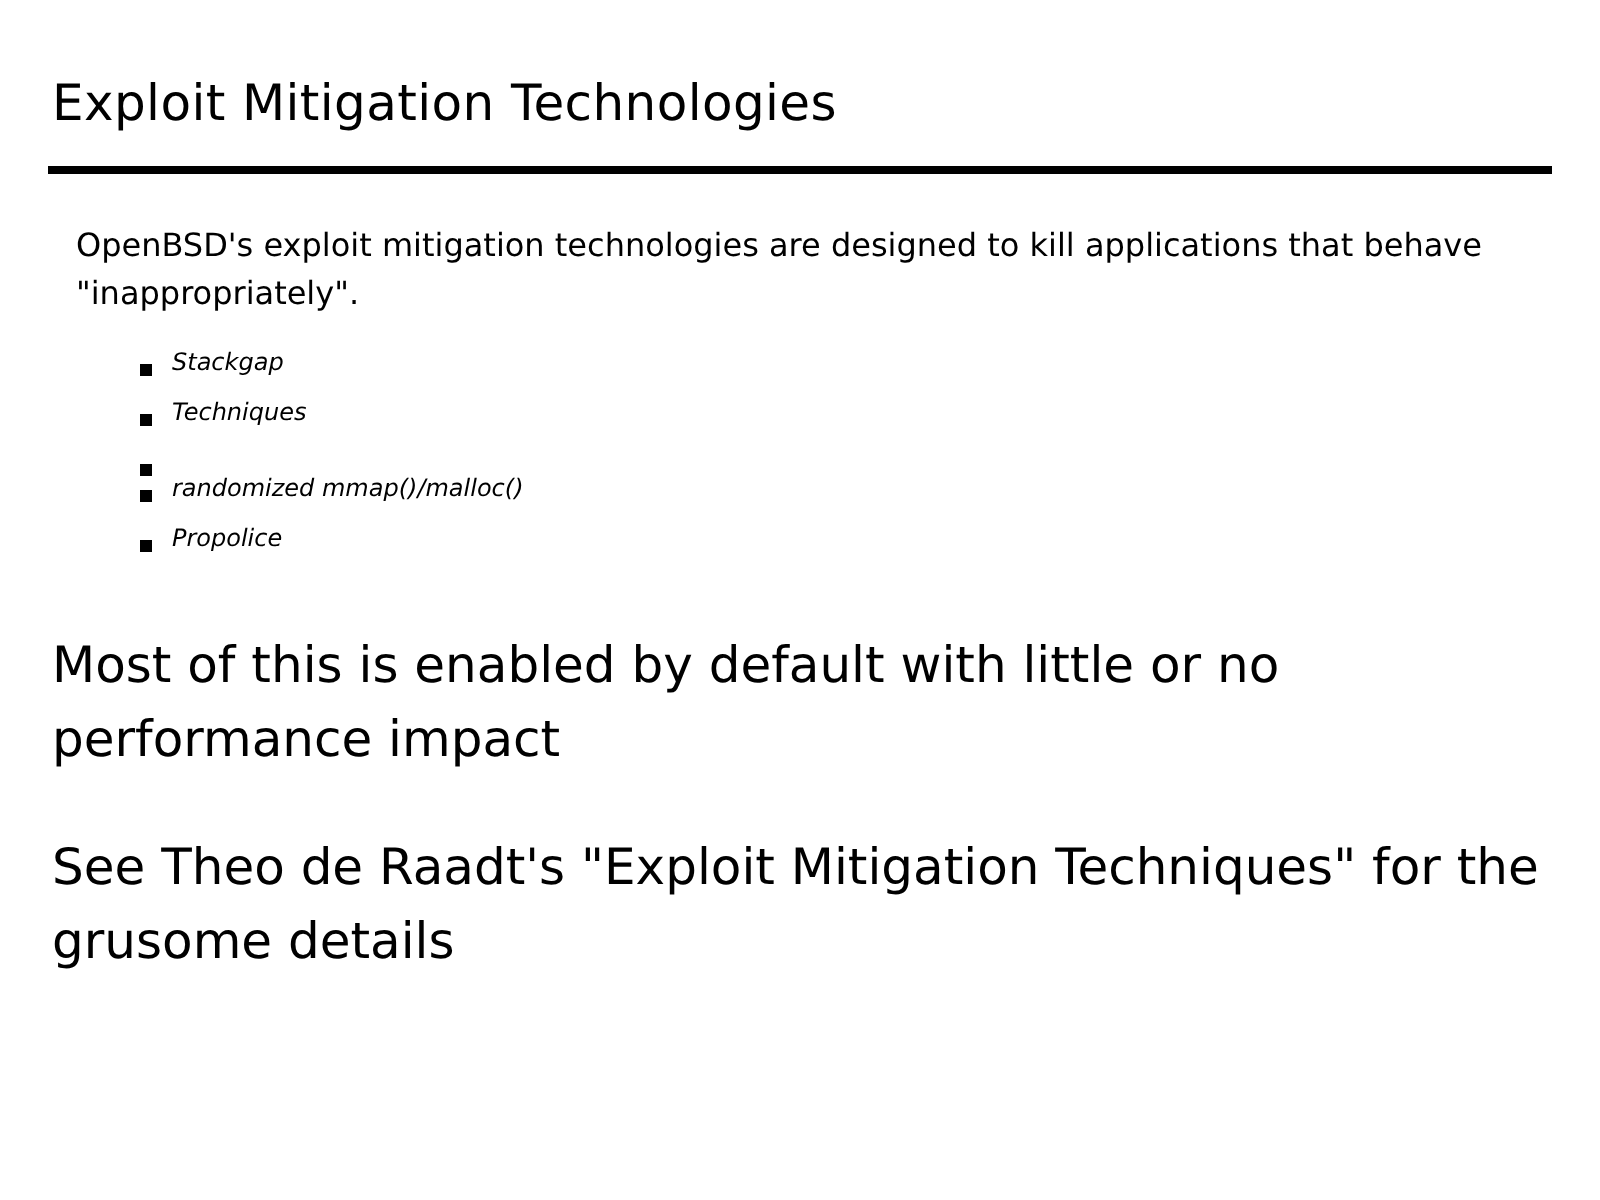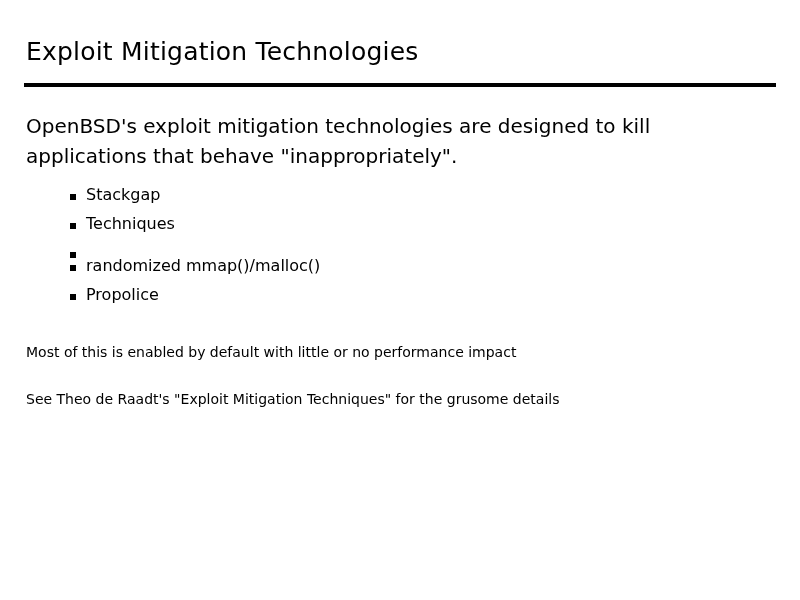--- a/index.html
+++ b/index.html
@@ -29,47 +29,48 @@
     margin: 0 0 8px 0;
     padding: 0 0 8px 2px;
   }
   .title-rule {
     height: 4px;
     background: #000000;
     width: 752px;
     margin: 0 0 24px 0;
   }
   .intro {
-    font-size: 20px;
+    font-size: 16px;
     line-height: 1.5;
-    margin: 0 0 10px 0;
+    margin: 0 0 10px 12px;
     padding: 0 2px;
     max-width: 760px;
   }
   .bullet-list {
     list-style: none;
     margin: 16px 0 0 0;
     padding: 0 0 0 46px;
   }
   .bullet-list li {
     position: relative;
-    font-size: 16px;
+    font-size: 12px;
     line-height: 1.0;
     padding: 0 0 13px 16px;
+    font-style: italic;
   }
   .bullet-marker {
     position: absolute;
     left: 0;
     top: 7px;
     width: 6px;
     height: 6px;
     background: #000000;
   }
   .closing {
-    font-size: 14px;
+    font-size: 25px;
     line-height: 1.5;
     padding: 0 2px;
     max-width: 768px;
   }
   .closing.first {
     margin: 26px 0 0 0;
   }
   .closing.second {
     margin: 26px 0 0 0;
   }

